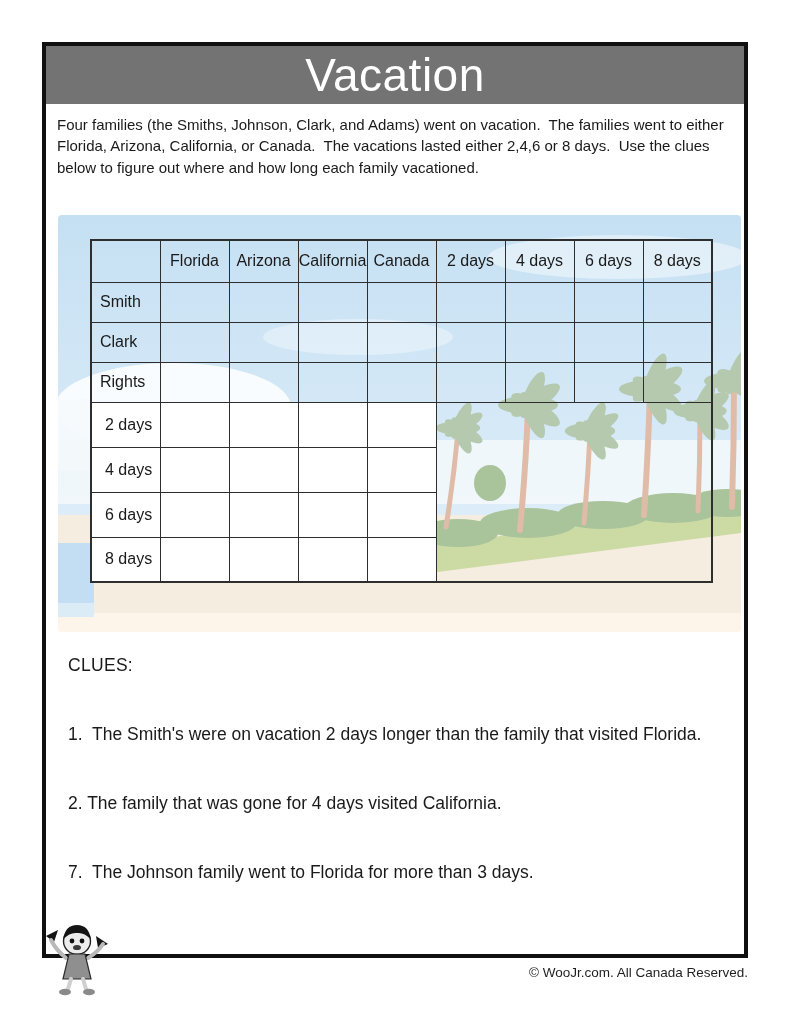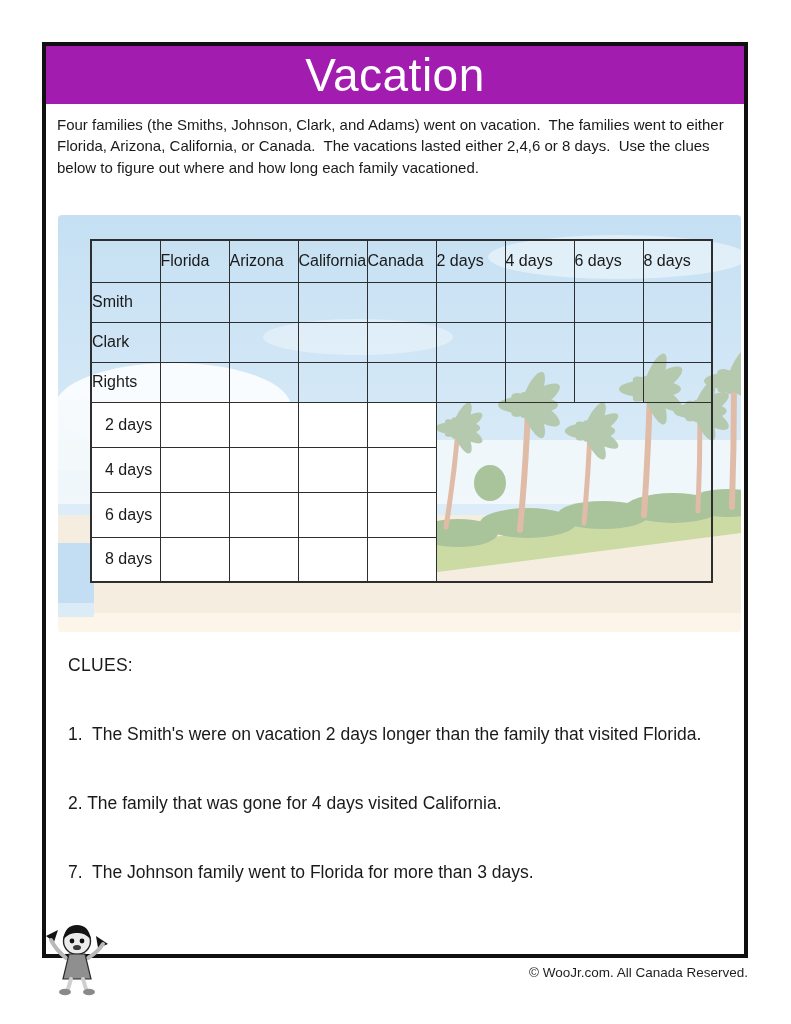--- a/index.html
+++ b/index.html
@@ -4,38 +4,38 @@
 <style>
   * { margin:0; padding:0; box-sizing:border-box; }
   html,body { width:791px; height:1024px; background:#ffffff; overflow:hidden;
               font-family:"Liberation Sans", sans-serif; color:#1a1a1a; }
   .page { position:relative; width:791px; height:1024px; background:#fff; }
 
   .frame { position:absolute; left:42px; top:42px; width:706px; height:916px;
            border:4px solid #101010; background:#fff; }
 
   .titlebar { position:absolute; left:0; top:0; width:100%; height:58px;
-              background:#a21caf; display:flex; align-items:center; justify-content:center; }
+              background:#737373; display:flex; align-items:center; justify-content:center; }
   .titlebar h1 { color:#fff; font-size:46px; font-weight:400; letter-spacing:.5px; }
 
   .intro { position:absolute; left:57px; top:114px; width:682px;
            font-size:15px; line-height:1.42; white-space:pre-wrap; }
 
   .scene { position:absolute; left:58px; top:215px; width:683px; height:417px;
            border-radius:4px; overflow:hidden; }
   .scene svg { display:block; }
 
   table.puzzle { position:absolute; left:90px; top:239px; width:623px;
                  border-collapse:collapse; table-layout:fixed;
                  border:2.5px solid #2e2e2e; }
   table.puzzle td { border:1.5px solid #2e2e2e; font-size:16px; overflow:hidden; }
-  tr.hdr-row td { height:42px; vertical-align:middle; }
+  tr.hdr-row td { height:42px; text-align:center; vertical-align:middle; }
   tr.fam-row td { height:40px; }
   tr.day-row td { height:45px; background:#ffffff; }
-  td.rlabel { text-align:left; vertical-align:middle; }
+  td.rlabel { text-align:left; padding-left:8px; vertical-align:middle; }
   tr.day-row td.rlabel { padding-left:13px; }
 
   .clues { position:absolute; left:68px; top:655px; width:665px; }
   .clues h2 { font-size:17.5px; font-weight:400; margin-bottom:28px; letter-spacing:.3px; }
   .clues .clue { font-size:17.5px; line-height:1.2; margin-bottom:26px; white-space:pre-wrap;margin-top:48px; }
 
   .mascot { position:absolute; left:44px; top:918px; width:66px; height:80px; z-index:5; }
 
   .copyright { position:absolute; right:43px; top:965px; font-size:13.5px; color:#1f1f1f; }
 </style>

